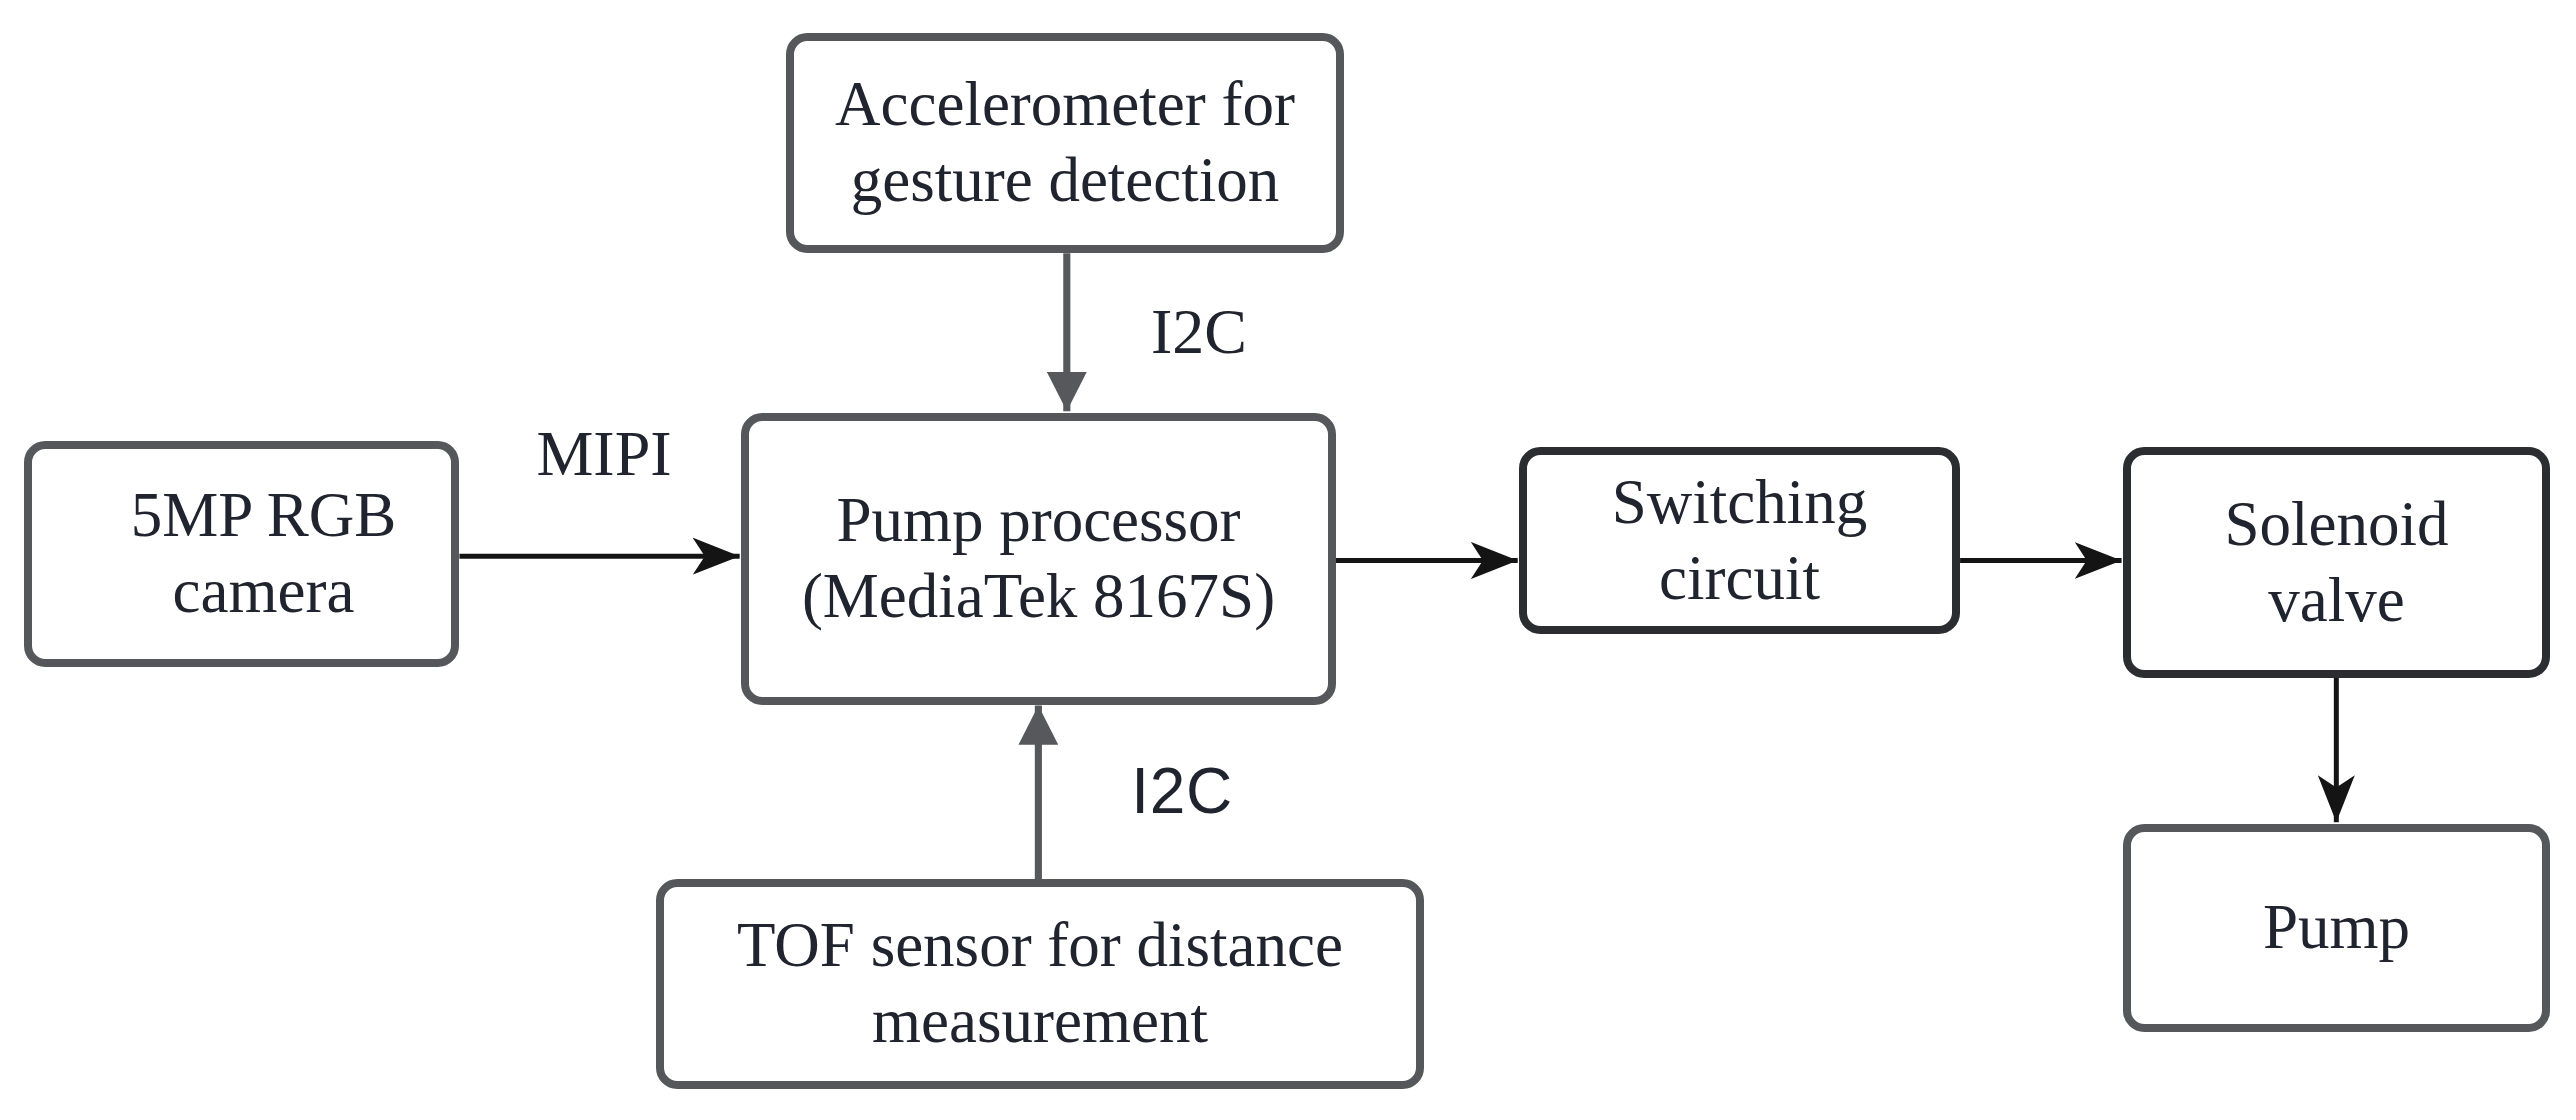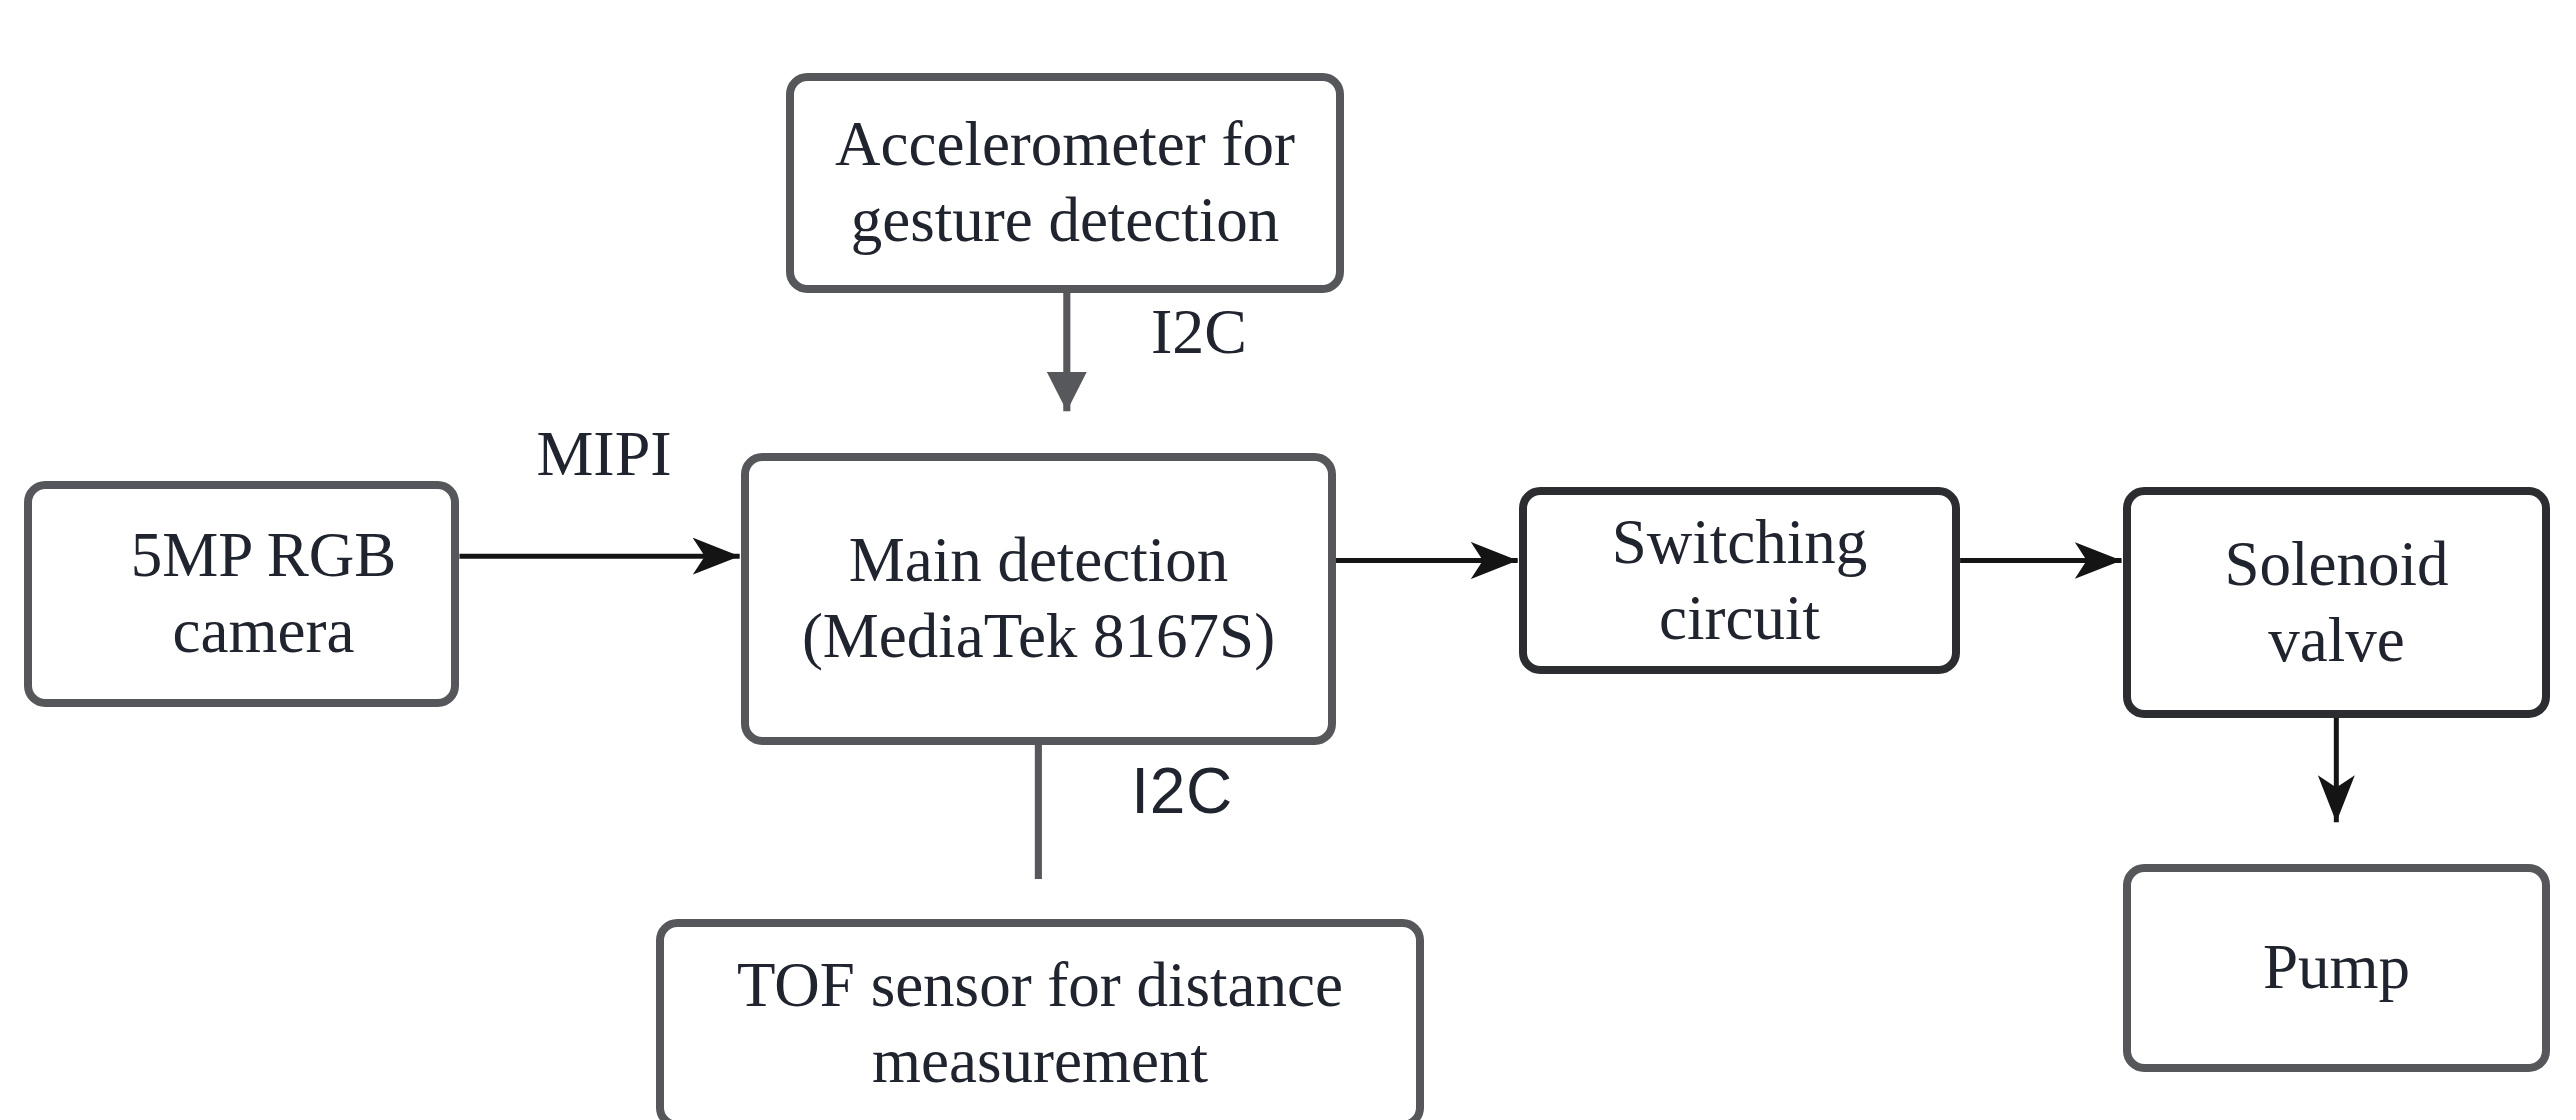--- a/index.html
+++ b/index.html
@@ -39,21 +39,20 @@
     background: var(--box-fill);
     border: 8.5px solid var(--border-gray);
     border-radius: 21.3px;
     display: flex;
     align-items: center;
     justify-content: center;
     text-align: center;
     color: var(--text);
     font-size: 63px;
     line-height: 1.2;
-    margin-top: 40px;
   }
   .box.dark { border-color: var(--border-dark); }
   .box-label { white-space: pre-line; }
   .edge-label {
     position: absolute;
     transform: translate(-50%, -50%);
     color: var(--text);
     font-size: 64px;
     line-height: 1;
     white-space: nowrap;
@@ -90,21 +89,21 @@
     <span class="box-label">Accelerometer for
 gesture detection</span>
   </div>
 
   <div class="box" style="left:24px; top:441px; width:435px; height:226px;padding-left:44px;">
     <span class="box-label">5MP RGB
 camera</span>
   </div>
 
   <div class="box" style="left:741px; top:413px; width:595px; height:292px;">
-    <span class="box-label">Main detection
+    <span class="box-label">Pump processor
 (MediaTek 8167S)</span>
   </div>
 
   <div class="box dark" style="left:1519px; top:447px; width:441px; height:187px;">
     <span class="box-label">Switching
 circuit</span>
   </div>
 
   <div class="box dark" style="left:2123px; top:447px; width:427px; height:231px;">
     <span class="box-label">Solenoid

